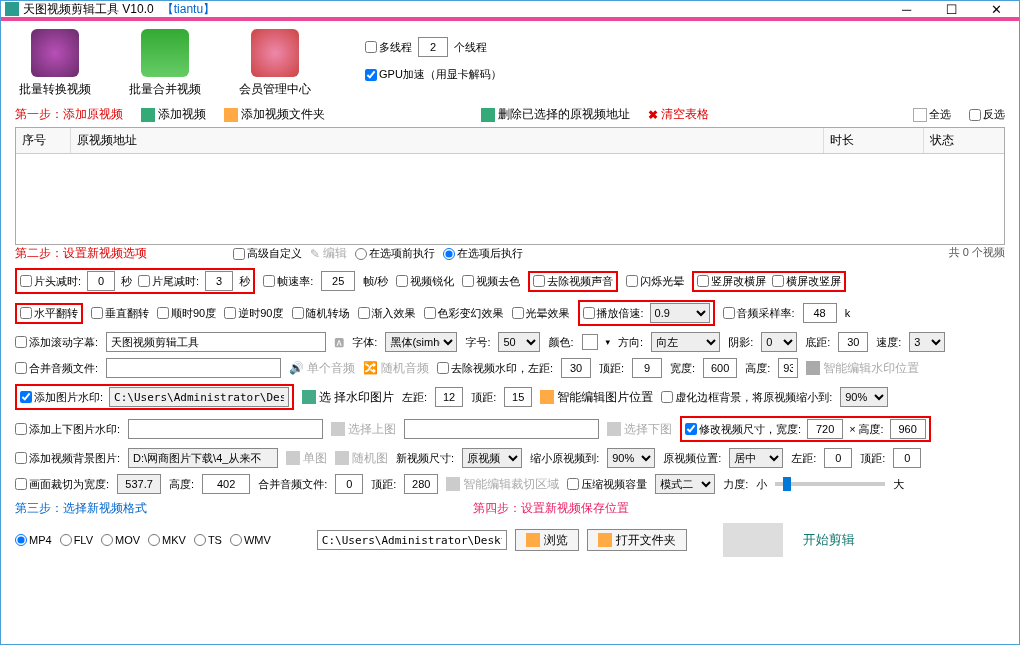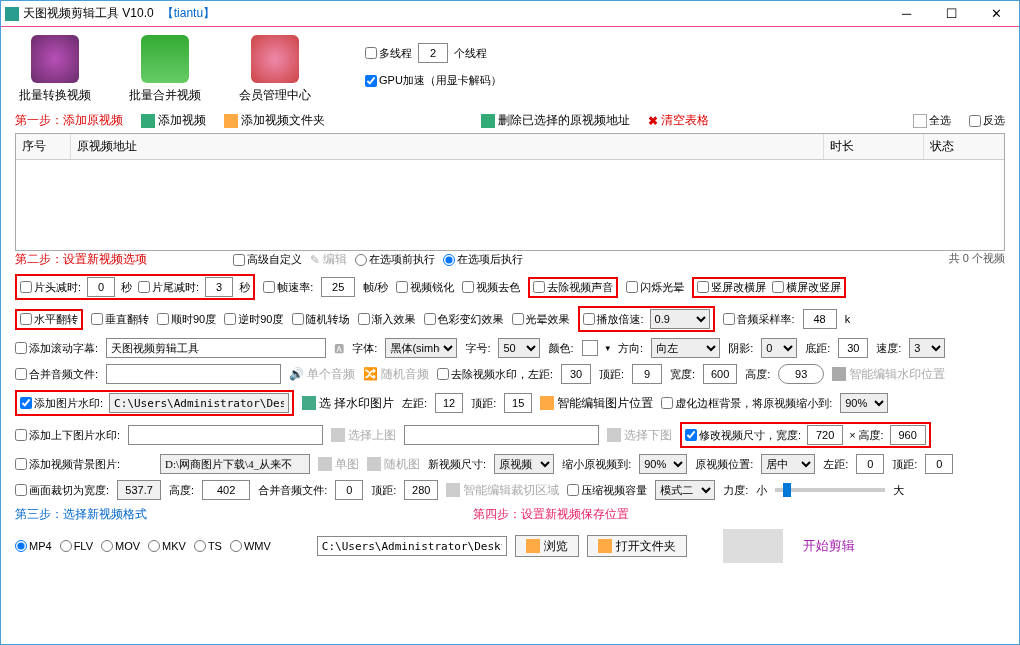--- a/index.html
+++ b/index.html
@@ -1,17 +1,17 @@
 <!DOCTYPE html>
 <html><head>
 <meta charset="utf-8">
 <style>
 * { box-sizing: border-box; margin: 0; padding: 0; font-family: "Microsoft YaHei", sans-serif; }
 body { background: #fff; font-size: 11px; width: 1020px; height: 645px; border: 1px solid #4a9fd8; overflow: hidden; }
-.titlebar { height: 26px; background: #fff; border-bottom: 1px solid #ec4899; display: flex; align-items: center; padding-left: 4px; }
+.titlebar { height: 20px; background: #fff; border-bottom: 4px solid #ec4899; display: flex; align-items: center; padding-left: 4px; }
 .titlebar-icon { width: 14px; height: 14px; background: #2a9d8f; margin-right: 4px; }
 .title-black { color: #000; font-size: 12px; }
 .title-blue { color: #0066cc; font-size: 12px; margin-left: 8px; }
 .winbtns { margin-left: auto; display: flex; }
 .winbtn { width: 45px; height: 24px; display: flex; align-items: center; justify-content: center; font-size: 13px; cursor: pointer; }
 .content { padding: 8px 14px; }
 .toolbar { display: flex; gap: 30px; margin-bottom: 8px; align-items: flex-start; }
 .toolbtn { display: flex; flex-direction: column; align-items: center; width: 80px; cursor: pointer; }
 .toolbtn-icon { width: 48px; height: 48px; border-radius: 6px; margin-bottom: 4px; }
 .toolbtn-label { font-size: 12px; }
@@ -296,21 +296,21 @@
   <label class="chk">
         <input type="checkbox" style="">
         <span>去除视频水印，左距:</span>
       </label>
   <input class="txt" style="width: 30px;" value="30">
   <span class="lbl">顶距:</span>
   <input class="txt" style="width: 30px;" value="9">
   <span class="lbl">宽度:</span>
   <input class="txt" style="width: 34px;" value="600">
   <span class="lbl">高度:</span>
-  <input class="txt" style="width: 46px; border-radius: 10px;" value="93">
+  <input class="txt" style="width: 20px;" value="93">
   <span class="link-btn disabled-icon">
         <span class="mini-icon" style="background:#aaa"></span>
         <span>智能编辑水印位置</span>
       </span>
 </div>
 
 <div class="opt-row">
   <span class="redbox" style="flex:0 0 auto">
     <label class="chk">
           <input type="checkbox" checked="" style="">
@@ -358,21 +358,21 @@
     <span class="lbl">× 高度:</span>
     <input class="txt" style="width: 36px;" value="960">
   </span>
 </div>
 
 <div class="opt-row">
   <label class="chk">
         <input type="checkbox" style="">
         <span>添加视频背景图片:</span>
       </label>
-  <input class="txt txt-ro" style="width: 150px; text-align: left; font-family: Liberation Serif, serif; margin-left: 32px;" value="D:\网商图片下载\4_从来不">
+  <input class="txt txt-ro" style="width: 150px; text-align: left; font-family: Liberation Sans, sans-serif;" value="D:\网商图片下载\4_从来不">
   <span class="link-btn disabled-icon">
         <span class="mini-icon" style="background:#ccc"></span>
         <span>单图</span>
       </span>
   <span class="link-btn disabled-icon">
         <span class="mini-icon" style="background:#ccc"></span>
         <span>随机图</span>
       </span>
   <span class="lbl">新视频尺寸:</span>
   <select class="sel" style="width:60px"><option>原视频</option></select>
@@ -451,16 +451,16 @@
   <button class="btn">
         <span class="mini-icon" style="background:#fa4;margin-right:4px"></span>
         <span>浏览</span>
       </button>
   <button class="btn">
         <span class="mini-icon" style="background:#fa4;margin-right:4px"></span>
         <span>打开文件夹</span>
       </button>
   <span style="width:20px"></span>
   <div class="bigbtn"></div>
-  <span style="color:#a21caf;font-size:13px;margin-left:12px">开始剪辑</span>
+  <span style="color:#0f766e;font-size:13px;margin-left:12px">开始剪辑</span>
 </div>
 
 </div>
 
 </body></html>

